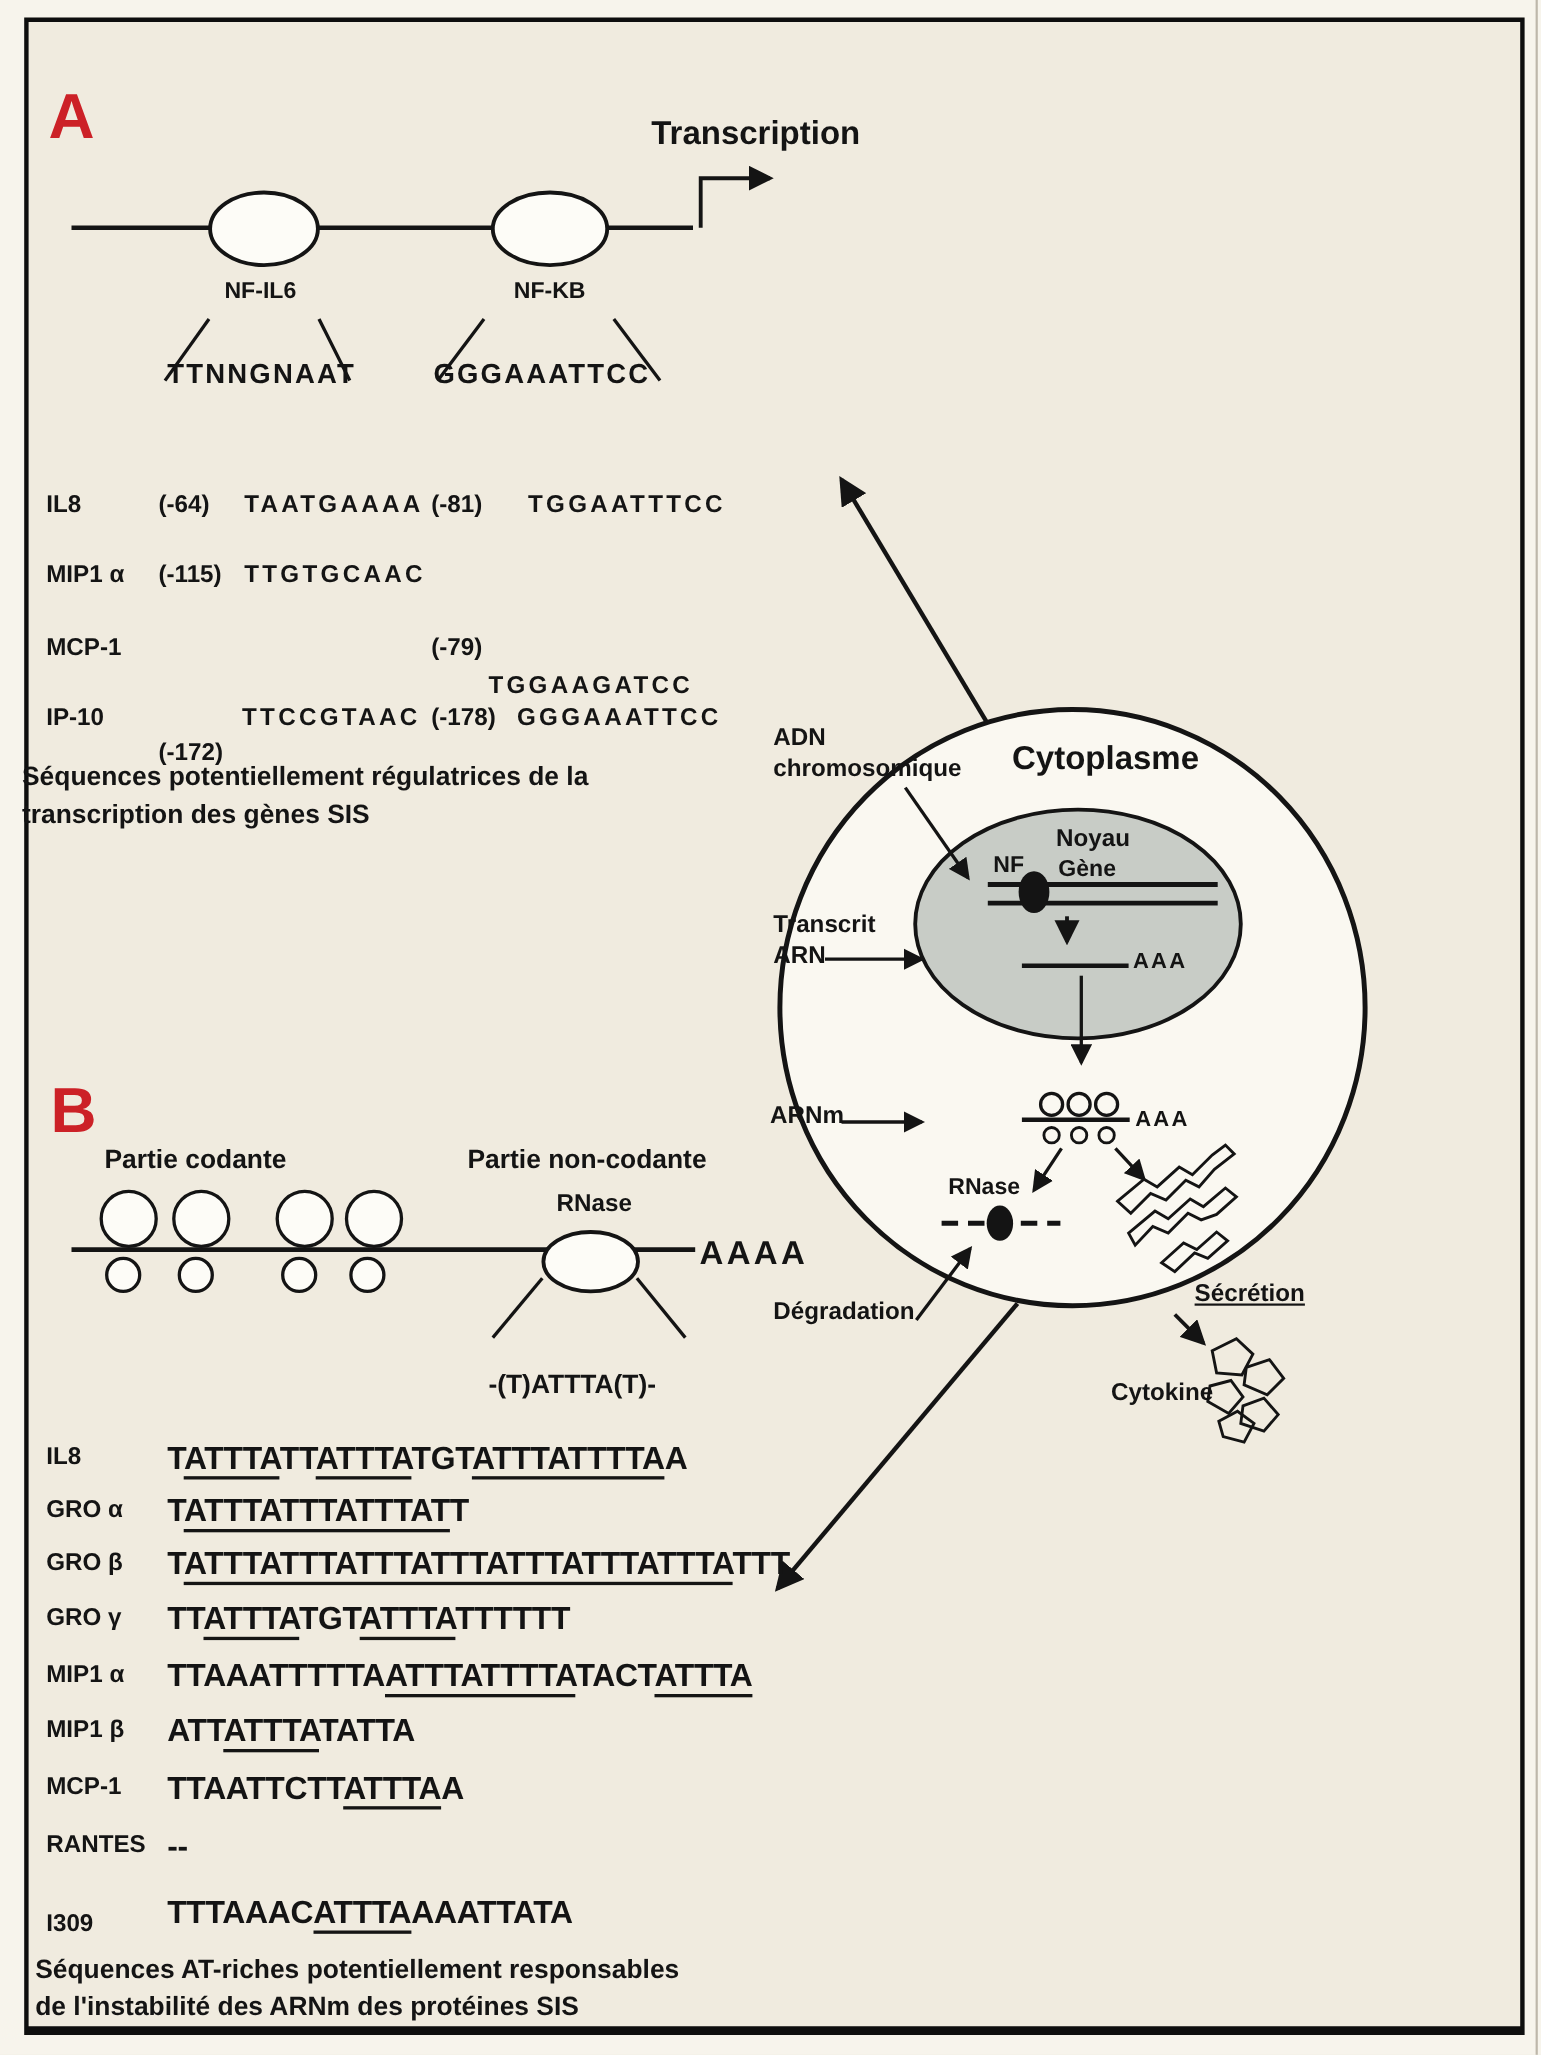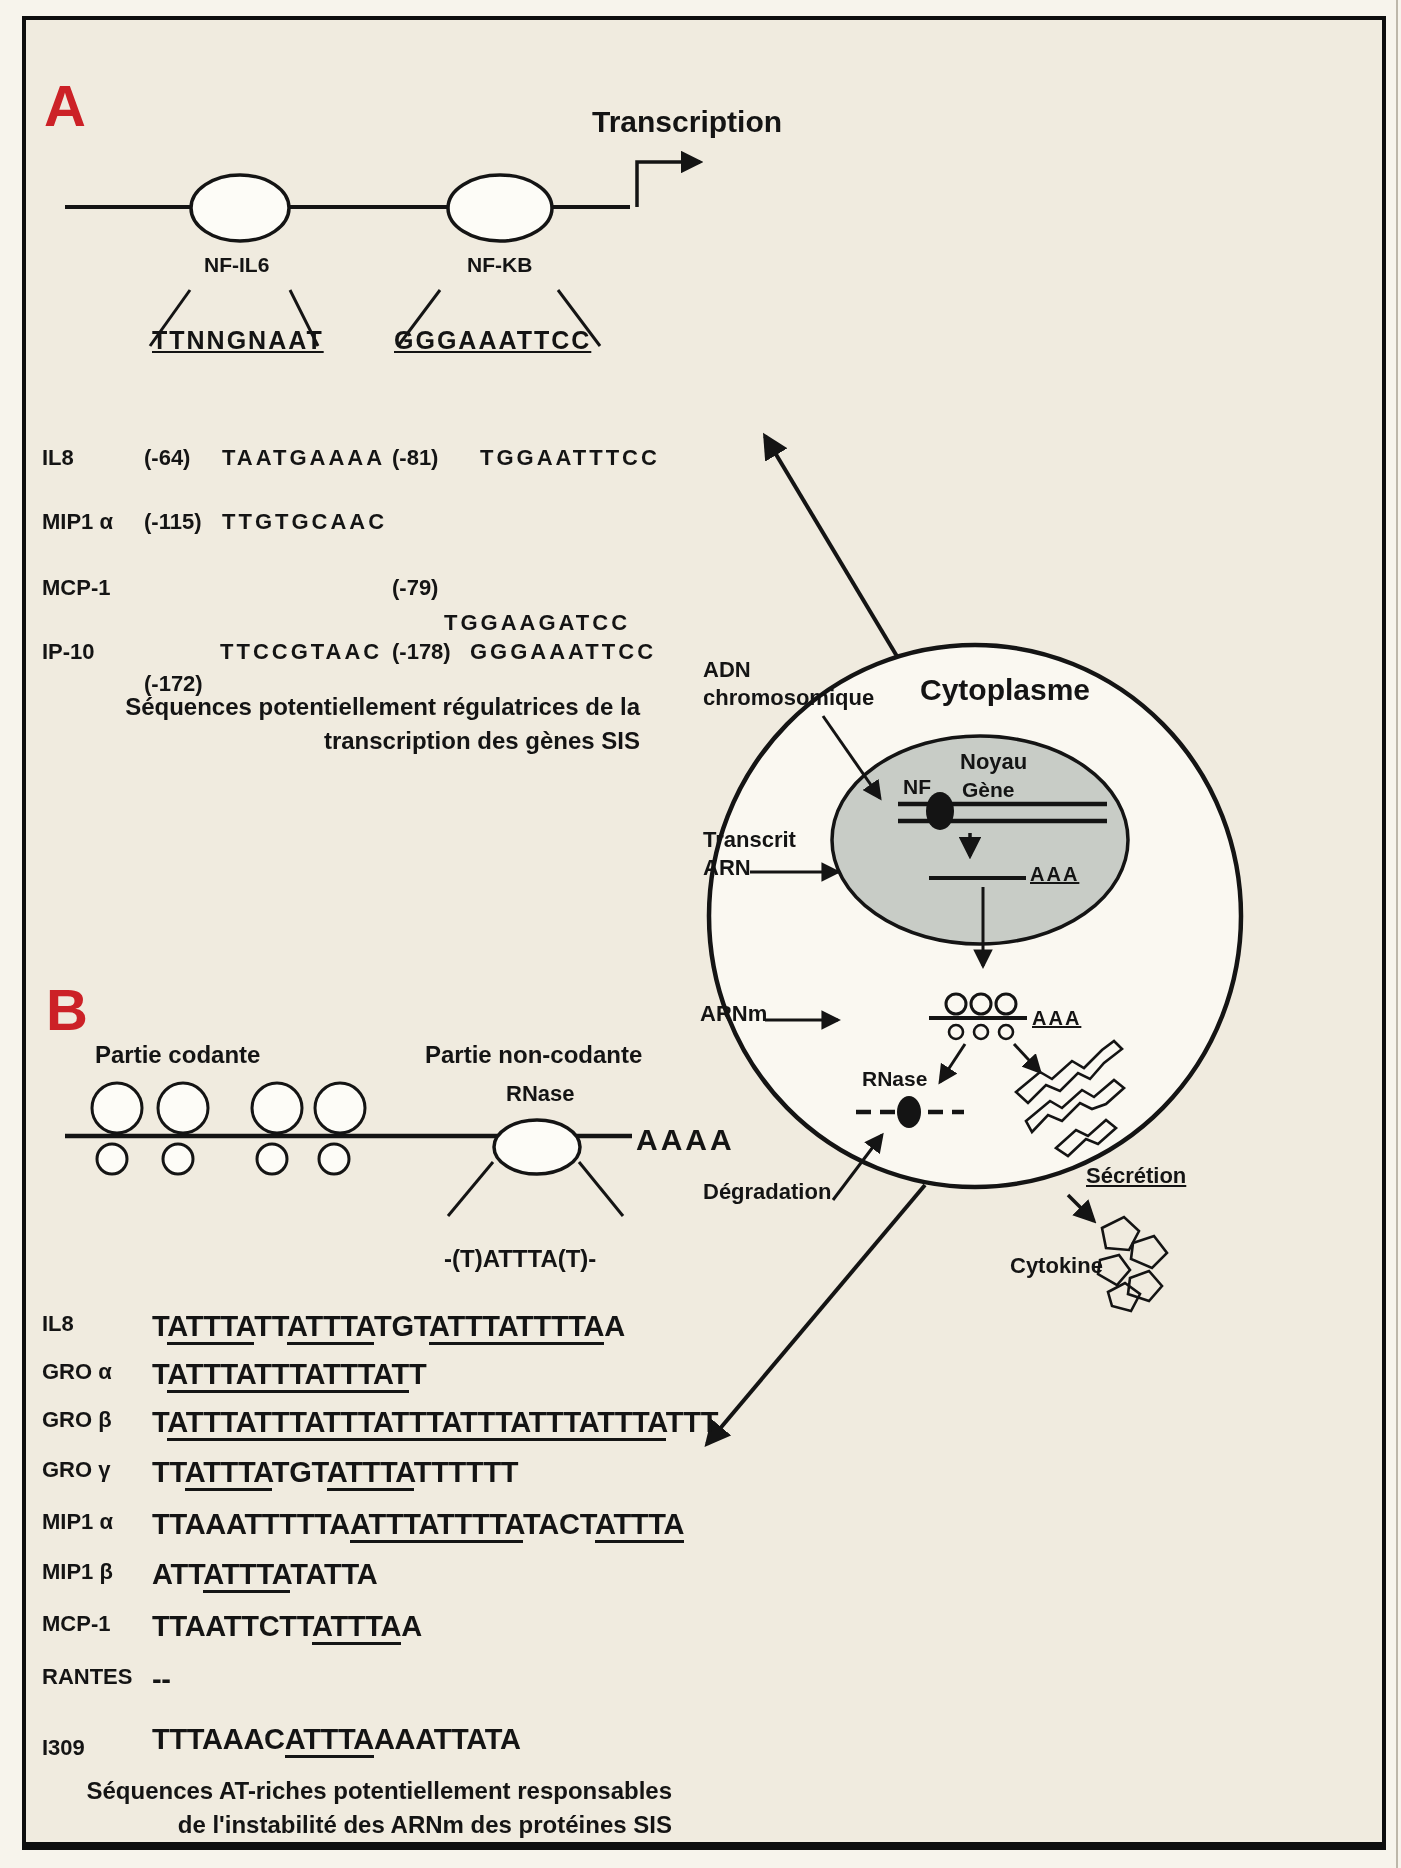--- a/index.html
+++ b/index.html
@@ -10,25 +10,25 @@
   .txt{position:absolute;white-space:nowrap;color:#141414;font-weight:bold;
        font-family:"Liberation Sans",sans-serif;line-height:1.05;}
   .red{color:#cc2127;}
   .fs58{font-size:58px;}
   .fs25{font-size:25px;}
   .fs24{font-size:24px;}
   .fs23{font-size:30px;}
   .fs22{font-size:22px;}
   .fs21{font-size:21px;}
   .fs20{font-size:20px;}
-  .ls2{letter-spacing:2px;text-decoration:underline;}
+  .ls2{letter-spacing:2px;}
   .ls3{letter-spacing:3px;}
   .seq{font-size:29px;letter-spacing:-0.3px;}
   .seq .useg{border-bottom:3px solid #151515;}
-  .ctr{text-align:right;white-space:nowrap;}
+  .ctr{text-align:left;white-space:nowrap;}
   svg{position:absolute;left:0;top:0;}
   .edge{position:absolute;top:0;right:3px;width:2px;height:1868px;background:#bdb7aa;}
 </style>
 </head>
 <body>
 
 <div id="frame"></div>
 <div class="edge"></div>
 
 <svg width="1401" height="1868" viewBox="0 0 1401 1868">

